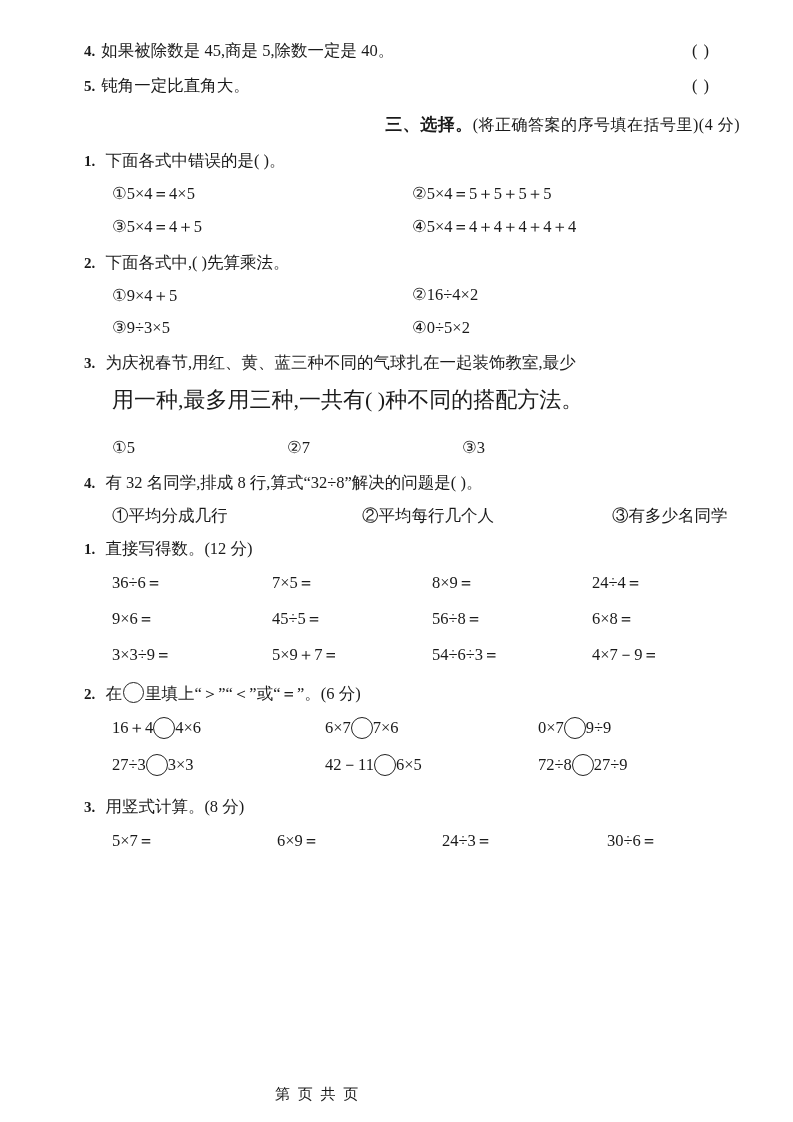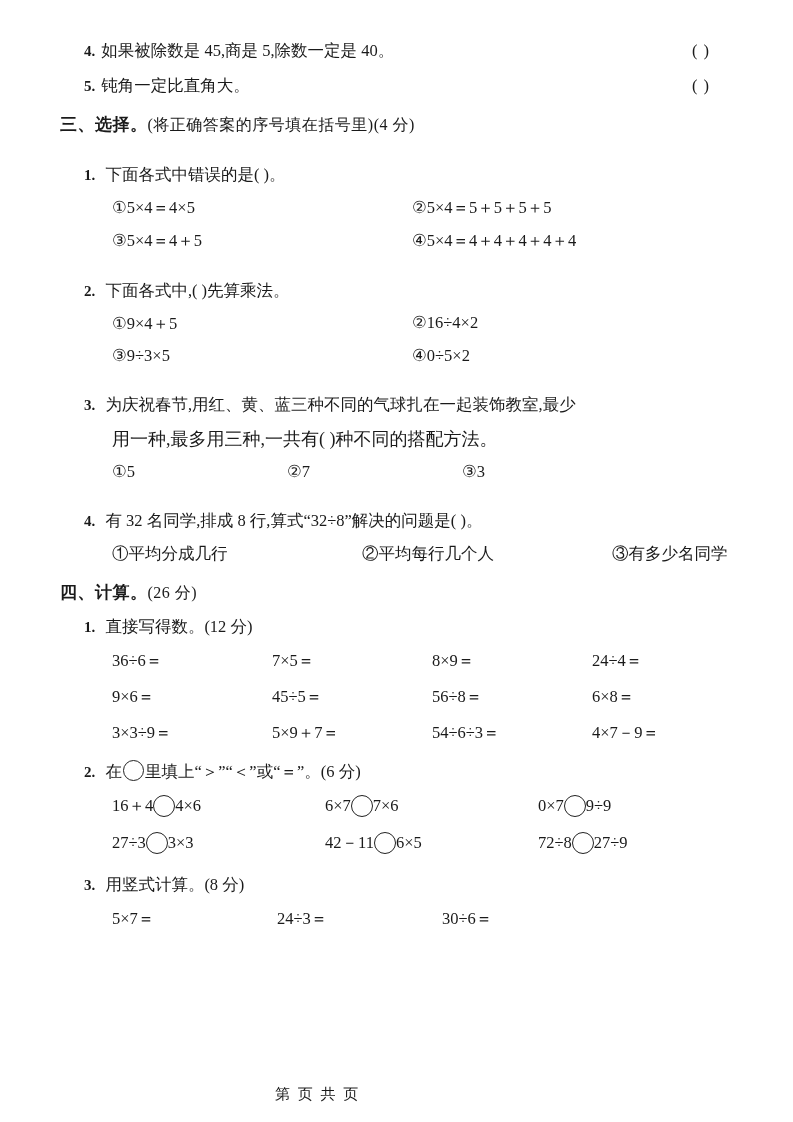--- a/index.html
+++ b/index.html
@@ -34,20 +34,21 @@
     font-weight: bold;
     font-size: 15px;
   }
 
   .sec-head {
     font-size: 17px;
     font-weight: bold;
     margin-top: 16px;
     margin-bottom: 12px;
     letter-spacing: 0.5px;
+    text-align: right;
   }
   .sec-head .normal {
     font-weight: normal;
     font-size: 16px;
   }
 
   .tf-row {
     display: flex;
     align-items: baseline;
     padding-left: 24px;
@@ -141,26 +142,26 @@
     padding-left: 24px;
     font-size: 16.5px;
     margin-bottom: 12px;
     margin-top: 4px;
   }
 
   .q-head {
     padding-left: 24px;
     font-size: 16.5px;
     margin-bottom: 11px;
-    margin-top: 28px;
+    margin-top: 14px;
   }
   .q-cont {
     padding-left: 52px;
-    font-size: 18px;
-    margin-bottom: 11px;
+    font-size: 22px;
+    margin-bottom: 23px;
   }
 
   .footer {
     position: absolute;
     left: 0;
     top: 1085px;
     width: 635px;
     text-align: center;
     font-size: 15px;
     letter-spacing: 2px;
@@ -230,23 +231,20 @@
     <div class="q-head">
       <span class="num">4.</span>
       <span style="padding-left:6px">有 32 名同学,排成 8 行,算式“32÷8”解决的问题是(        )。</span>
     </div>
     <div class="opt-3wide">
       <span class="c">①平均分成几行</span>
       <span class="c">②平均每行几个人</span>
       <span class="c">③有多少名同学</span>
     </div>
 
-    <div class="sec-head">
-      <span>四、计算。</span><span class="normal">(26 分)</span>
-    </div>
 
     <div class="sub-head">
       <span class="num">1.</span>
       <span style="padding-left:6px">直接写得数。(12 分)</span>
     </div>
     <div class="calc-row">
       <span class="cell">36÷6＝</span>
       <span class="cell">7×5＝</span>
       <span class="cell">8×9＝</span>
       <span class="cell">24÷4＝</span>
@@ -302,20 +300,21 @@
         <span>27÷9</span>
       </span>
     </div>
 
     <div class="sub-head" style="margin-top:20px">
       <span class="num">3.</span>
       <span style="padding-left:6px">用竖式计算。(8 分)</span>
     </div>
     <div class="calc-row vertical">
       <span class="cell">5×7＝</span>
+      <span class="cell">6×9＝</span>
       <span class="cell">24÷3＝</span>
       <span class="cell">30÷6＝</span>
     </div>
 
   </div>
 
   <div class="footer">第 页 共 页</div>
 </div>
 
 </body></html>

